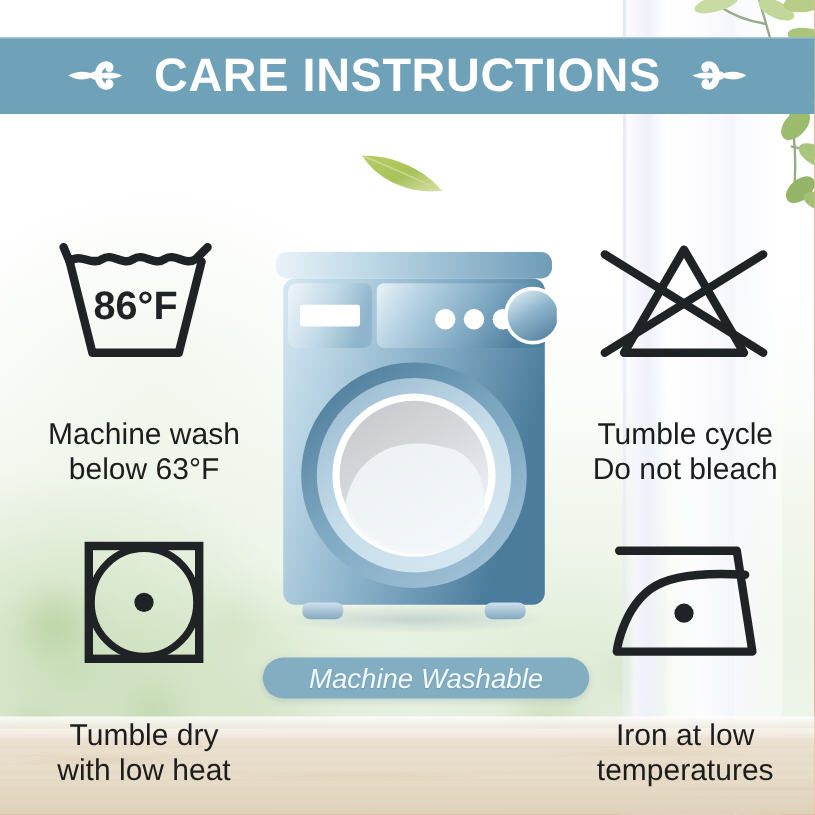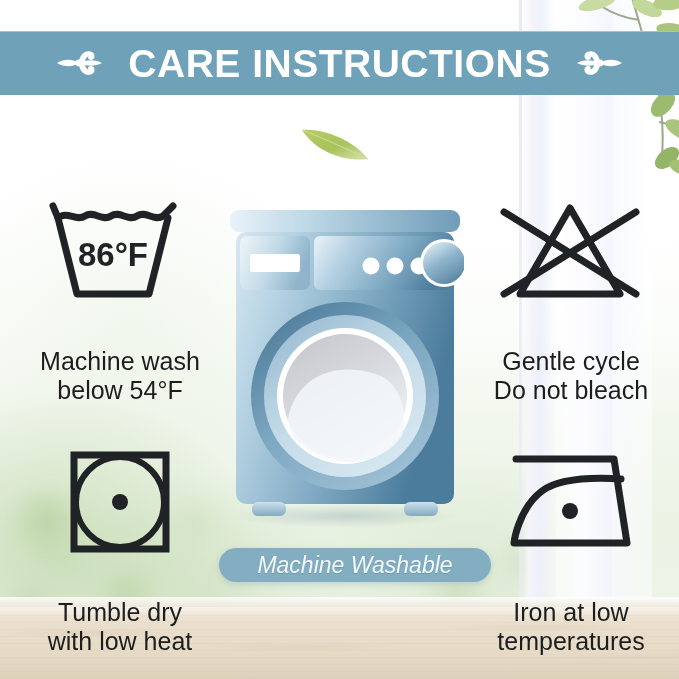--- a/index.html
+++ b/index.html
@@ -192,34 +192,34 @@
 
   <div class="cell" id="cell-wash">
     <span class="glyph">
       <svg viewBox="0 0 150 110" width="150" height="110" aria-hidden="true">
         <path d="M8 10 L13 22 C22 14 31 26 40 20 C49 14 57 26 66 20 C75 14 83 26 92 20 C101 14 109 26 118 20 L128 10" fill="none" stroke="#1f2326" stroke-width="7" stroke-linecap="round" stroke-linejoin="round"></path>
         <path d="M13 22 L32 98 L104 98 L123 22" fill="none" stroke="#1f2326" stroke-width="7" stroke-linecap="round" stroke-linejoin="round"></path>
         <text x="68" y="70" text-anchor="middle" font-family="Liberation Sans, sans-serif" font-size="33" font-weight="bold" fill="#1f2326">86°F</text>
       </svg>
     </span>
     <span class="cap">Machine wash
-below 54°F</span>
+below 63°F</span>
   </div>
 
   <div class="cell" id="cell-bleach">
     <span class="glyph">
       <svg viewBox="0 0 150 110" width="150" height="110" aria-hidden="true">
         <g stroke="#1f2326" stroke-width="7" fill="none" stroke-linecap="round" stroke-linejoin="round">
           <path d="M74 12 L124 98 L24 98 Z"></path>
           <path d="M8 16 L140 98"></path>
           <path d="M140 16 L8 98"></path>
         </g>
       </svg>
     </span>
-    <span class="cap">Gentle cycle
+    <span class="cap">Tumble cycle
 Do not bleach</span>
   </div>
 
   <div class="cell" id="cell-dry">
     <span class="glyph">
       <svg viewBox="0 0 150 110" width="150" height="110" aria-hidden="true">
         <rect x="29" y="8" width="92" height="94" fill="none" stroke="#1f2326" stroke-width="7"></rect>
         <ellipse cx="75" cy="55" rx="44" ry="45" fill="none" stroke="#1f2326" stroke-width="6"></ellipse>
         <circle cx="75" cy="55" r="8" fill="#1f2326"></circle>
       </svg>

